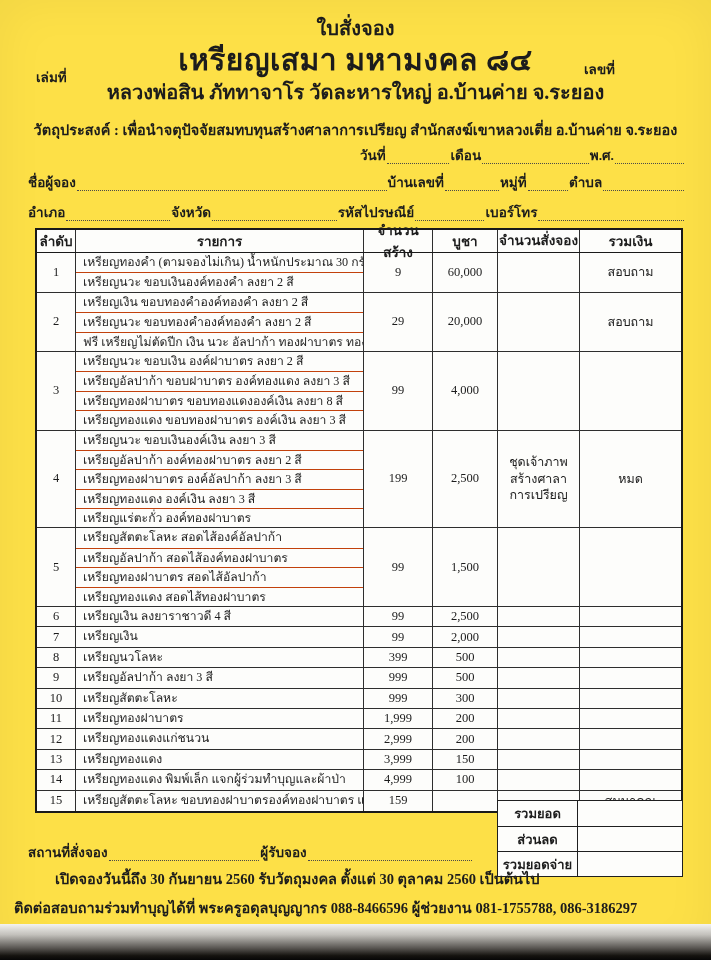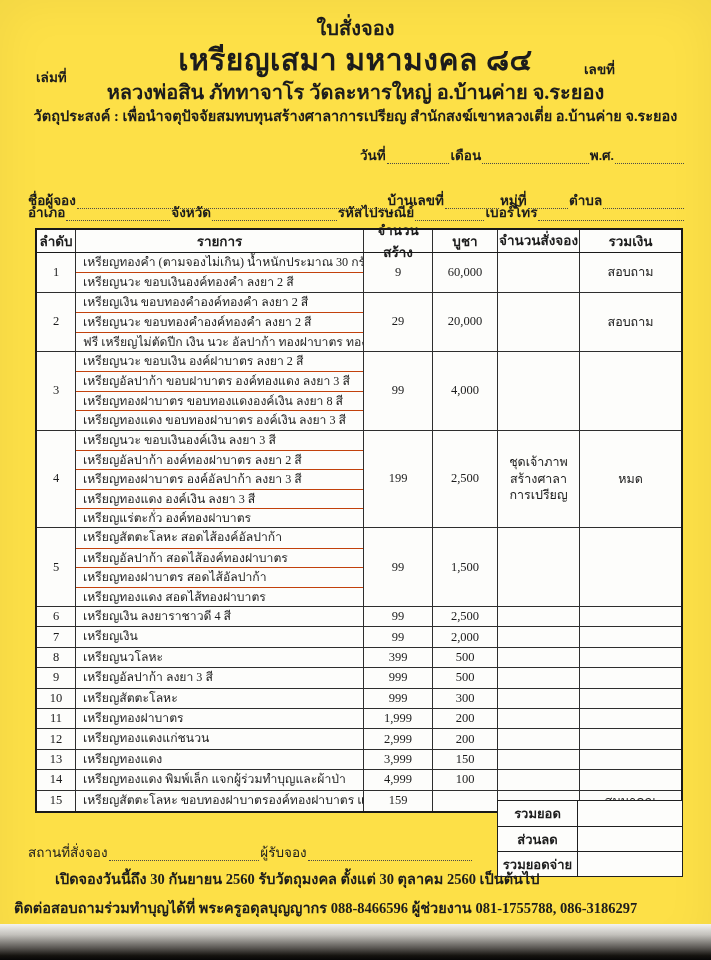--- a/index.html
+++ b/index.html
@@ -8,32 +8,32 @@
   .page { position:relative; width:711px; height:960px; background:#fde047; overflow:hidden;
           box-shadow:inset 0 0 50px rgba(0,0,0,0.05); }
 
   
   .form-type { position:absolute; top:12px; left:0; right:0; text-align:center;
                font-size:20px; font-weight:bold; }
   .title { position:absolute; top:36px; left:0; right:0; text-align:center;
            font-size:30px; font-weight:bold; letter-spacing:.5px; }
   .subtitle { position:absolute; top:76px; left:0; right:0; text-align:center;
               font-size:20px; font-weight:bold; }
-  .purpose { position:absolute; top:104px; left:0; right:0; text-align:center;
+  .purpose { position:absolute; top:118px; left:0; right:0; text-align:center;
              font-size:14.5px; font-weight:bold; }
   .book-no { position:absolute; top:66px; left:36px; font-size:13.5px; font-weight:bold; }
   .doc-no  { position:absolute; top:58px; left:584px; font-size:13.5px; font-weight:bold; }
 
   
   .fline { position:absolute; left:28px; right:26px; display:flex; align-items:flex-end;
            font-size:13.5px; font-weight:bold; height:20px; }
   .fline .lbl { white-space:nowrap; }
   .dotfill { border-bottom:1.5px dotted #4a4a4a; height:12px; margin:0 1px 2px 1px; }
   #line-date { top:146px; padding-left:332px; }
-  #line-name { top:191px;text-align:center; }
+  #line-name { top:173px;text-align:center; }
   #line-addr { top:203px; }
 
   
   .otable { position:absolute; top:228px; left:35px; width:648px;
             border:2px solid #1a1a1a; background:#fdfdfb; }
   .thead { display:flex; height:23px; border-bottom:1.5px solid #1a1a1a; font-weight:bold; }
   .thead .tc { font-size:13.5px; }
   .tg { display:flex; border-bottom:1px solid #2e2e2e; }
   .tg:last-child { border-bottom:none; }
   .tc { border-right:1px solid #2e2e2e; display:flex; align-items:center; justify-content:center;
@@ -53,21 +53,21 @@
   .summary { position:absolute; top:800px; left:497px; width:186px; border:1.5px solid #1f1f1f;
              background:#fdfdfb; }
   .srow { display:flex; height:25px; border-top:1.5px solid #1f1f1f; }
   .srow:first-child { border-top:none; }
   .slabel { width:80px; border-right:1.5px solid #1f1f1f; display:flex; align-items:center;
             justify-content:center; font-weight:bold; font-size:13px; }
   .svalue { flex:1; }
 
   
   #place-line { position:absolute; top:843px; left:28px; width:445px; display:flex;
-                align-items:flex-end; font-size:13.5px; font-weight:normal; height:20px; }
+                align-items:flex-end; font-size:13.5px; font-weight:bold; height:20px; }
   .booking { position:absolute; top:867px; left:55px; font-size:14.5px; font-weight:bold; }
   .contact { position:absolute; top:896px; left:14px; font-size:14.5px; font-weight:bold; }
 
   .bottom-shade { position:absolute; left:0; right:0; bottom:0; height:36px;
      background:linear-gradient(180deg,#f4f3f0 0%,#c2c0bb 30%,#55524e 68%,#15130f 88%,#060606 100%); }
 </style>
 </head>
 <body>
 
 <div class="page">

